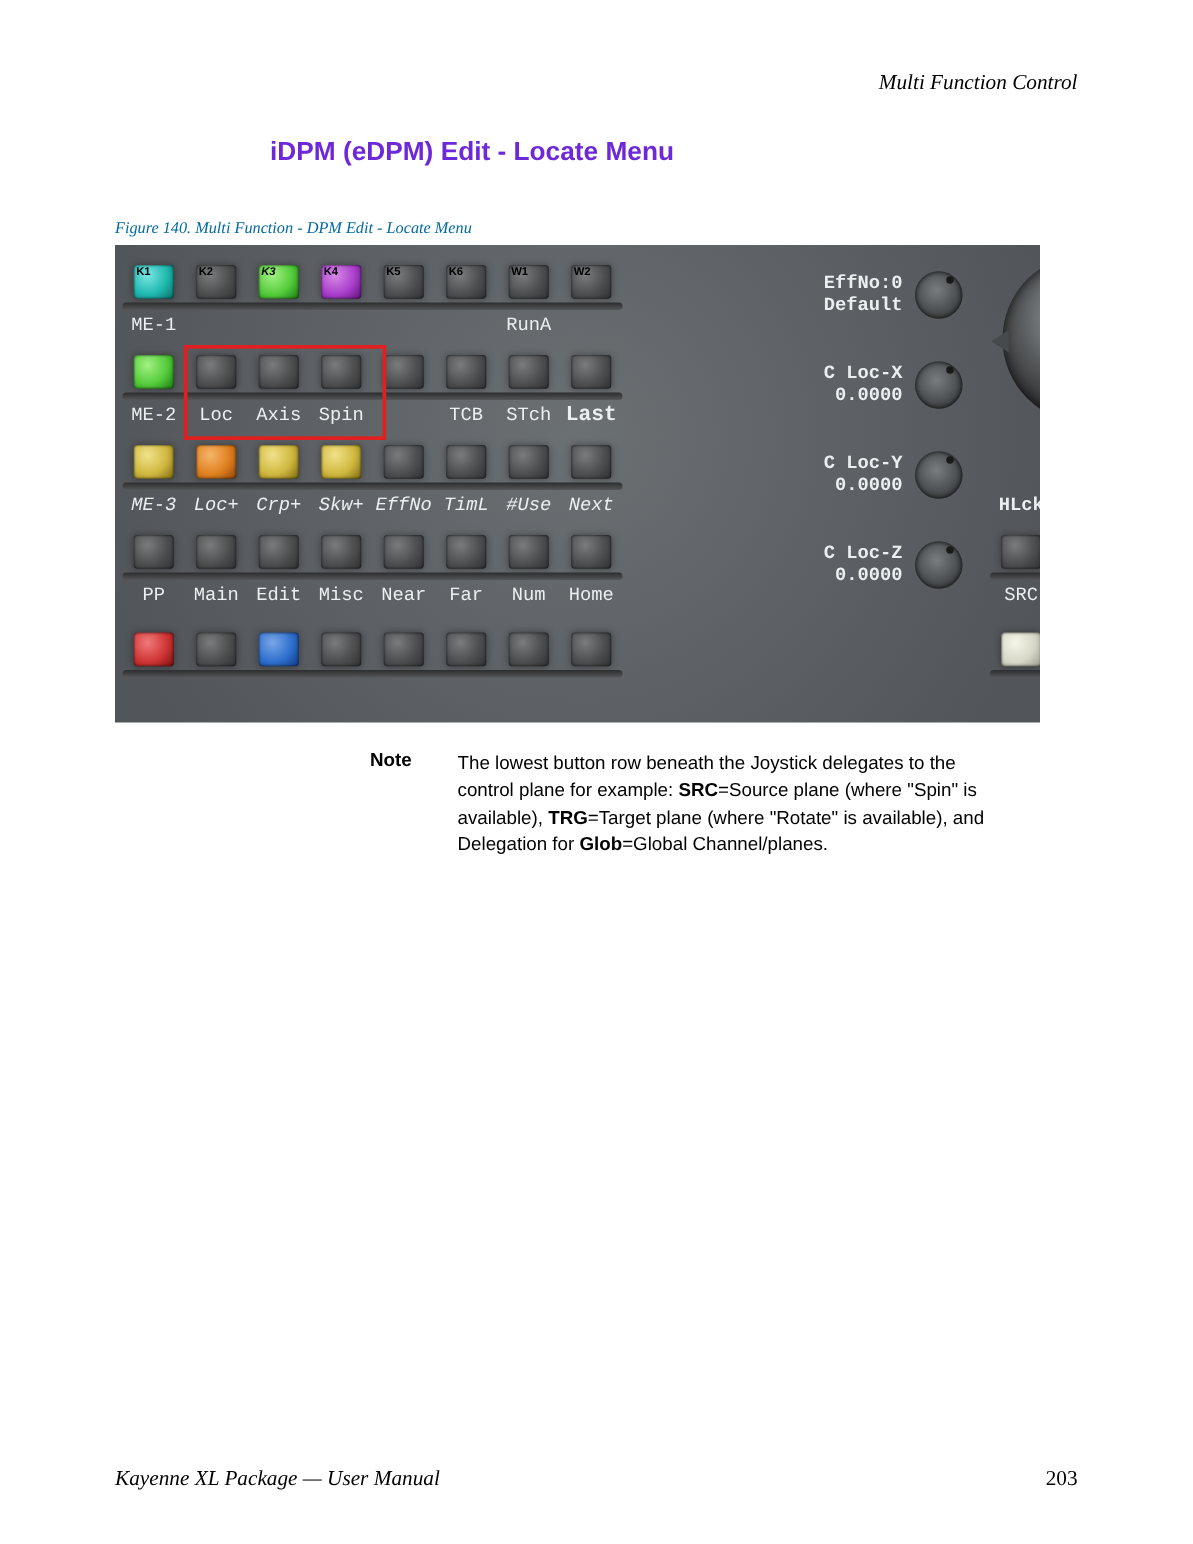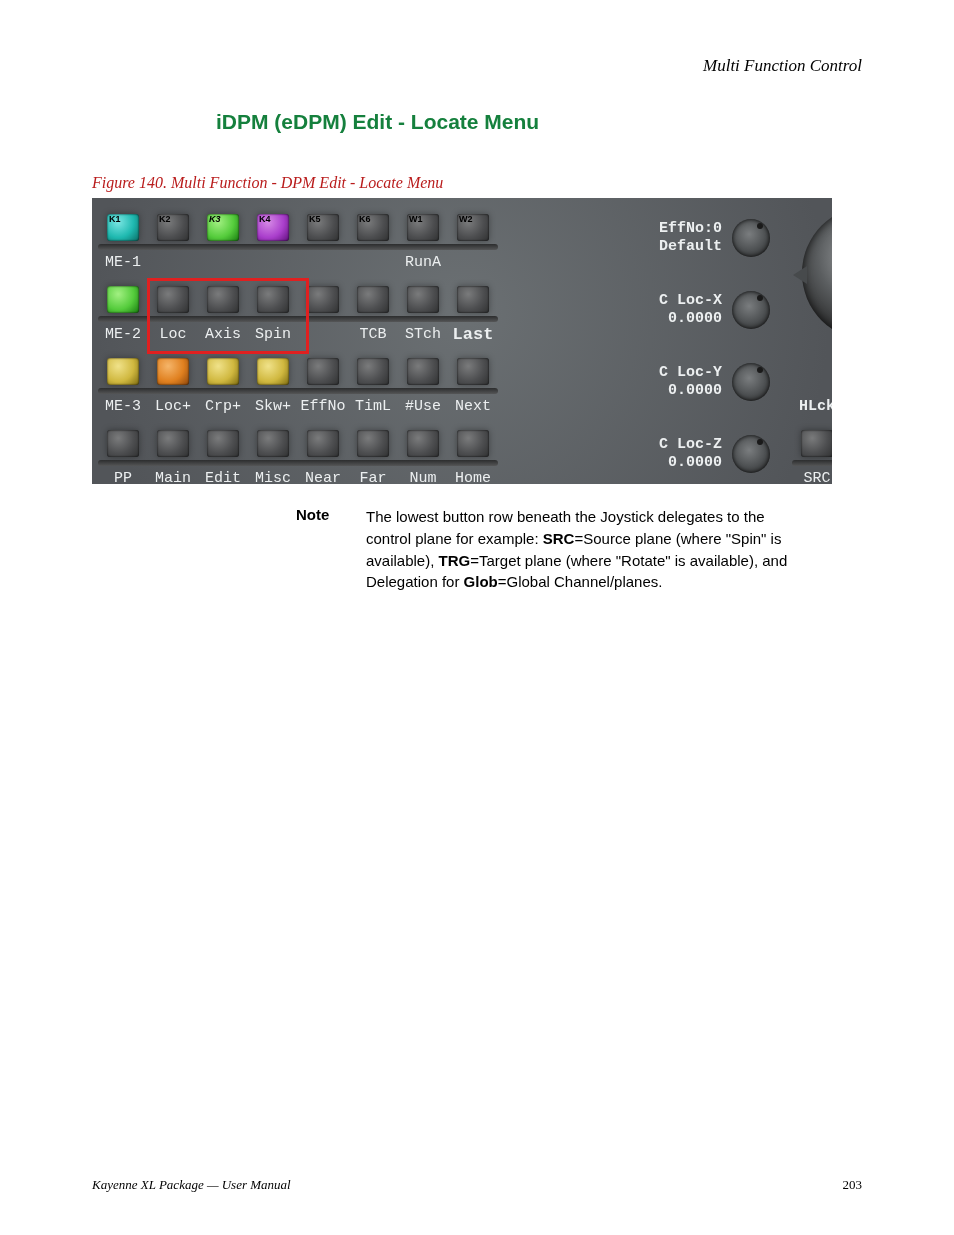--- a/index.html
+++ b/index.html
@@ -22,33 +22,33 @@
     font-style: italic;
     font-size: 17px;
     margin-bottom: 34px;
     color: #000;
   }
   .section-title {
     font-family: Arial, Helvetica, sans-serif;
     font-weight: bold;
     font-size: 21px;
     margin: 0 0 40px 124px;
-    color: #15803d;
+    color: #6d28d9;
   }
   .figcap {
     font-style: italic;
-    font-size: 16px;
+    font-size: 13px;
     margin-bottom: 6px;
-    color: #b91c1c;
+    color: #0369a1;
   }
 
   
   .panel {
     width: 740px;
-    height: 286px;
+    height: 382px;
     background: radial-gradient(circle at 50% 40%, #6b7073 0%, #525559 90%);
     position: relative;
     font-family: "Courier New", monospace;
     color: #eceff0;
     font-size: 15px;
     overflow: hidden;
   }
   
   .brow {
     position: absolute;
@@ -179,21 +179,21 @@
   }
   .b { font-weight: bold; }
 
   .footer {
     position: absolute;
     bottom: 42px;
     left: 92px;
     right: 92px;
     display: flex;
     justify-content: space-between;
-    font-size: 13px;
+    font-size: 17px;
     text-align: right;
   }
   .footer .l { font-style: italic; }
 
   
   .c-cy { background: radial-gradient(circle at 35% 30%, #7ae6e3 0%, #1fb9b0 55%, #0a6b63 100%) !important; }
   .c-gn { background: radial-gradient(circle at 35% 30%, #a2f082 0%, #55cc3c 55%, #167a0e 100%) !important; font-style: italic; }
   .c-bl { background: radial-gradient(circle at 35% 30%, #7aa6e6 0%, #2f6fce 55%, #0b3b82 100%) !important; }
   .c-mg { background: radial-gradient(circle at 35% 30%, #d68ae6 0%, #aa3fcc 55%, #5e0e7a 100%) !important; }
   .c-yl { background: radial-gradient(circle at 35% 30%, #f0e28a 0%, #d0b83f 55%, #7a680e 100%) !important; }
@@ -326,21 +326,21 @@
           <div class="btn"></div>
         </div>
       <div class="cell">
           <div class="btn"></div>
         </div>
       <div class="cell">
           <div class="btn"></div>
         </div>
     </div>
     <div class="track" style="top:190px; width:400px;"></div>
-    <div class="brow" style="top:199px;">
+    <div class="brow" style="top:199px;font-style:italic;">
       <div class="cell lbl">ME-3</div>
       <div class="cell lbl">Loc+</div>
       <div class="cell lbl">Crp+</div>
       <div class="cell lbl">Skw+</div>
       <div class="cell lbl">EffNo</div>
       <div class="cell lbl">TimL</div>
       <div class="cell lbl">#Use</div>
       <div class="cell lbl">Next</div>
     </div>
 

